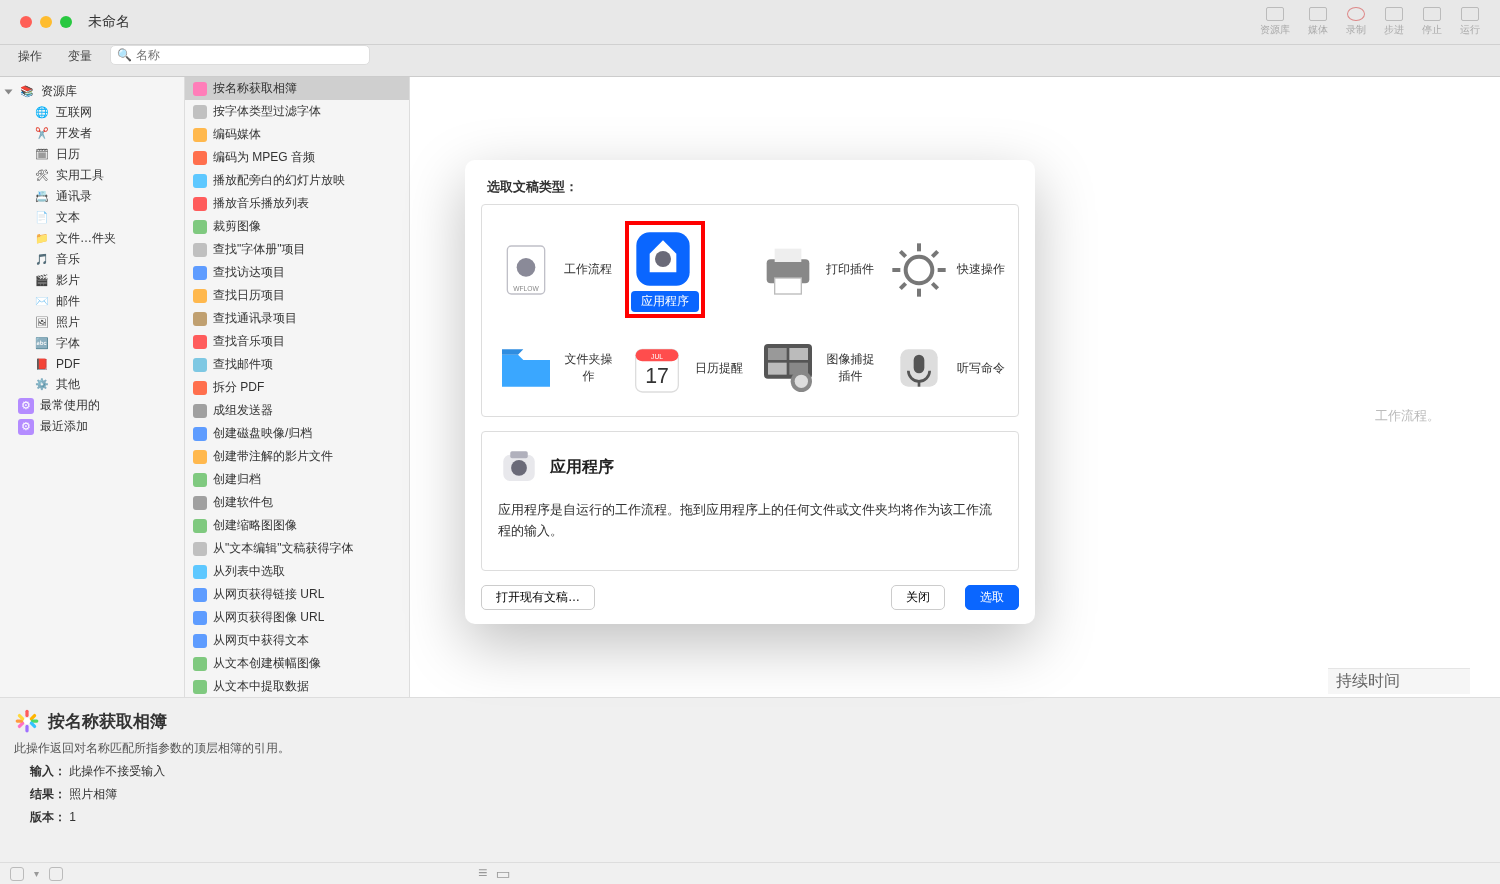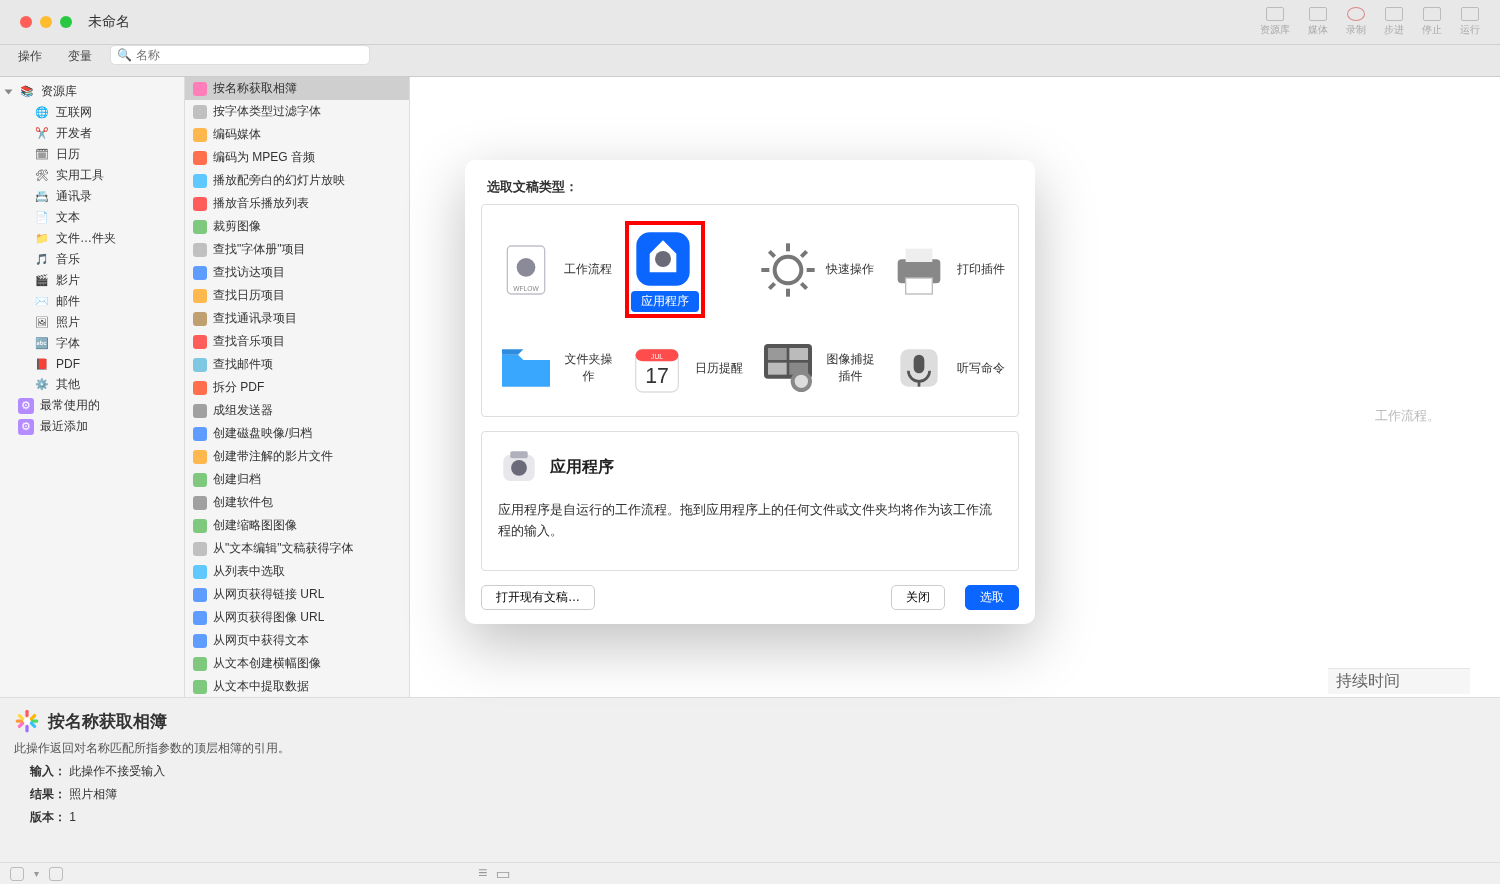--- a/index.html
+++ b/index.html
@@ -385,52 +385,52 @@
                   <circle cx="24" cy="24" r="6" fill="#6a6a78"></circle>
                 </svg>
               </div>
               <div class="type-label-pill">应用程序</div>
             </div>
           </div>
           <div class="type-cell">
             <div>
               <div class="type-icon">
                 <svg viewBox="0 0 48 48">
+                  <rect x="8" y="16" width="32" height="18" rx="3" fill="#888"></rect>
+                  <rect x="14" y="8" width="20" height="10" fill="#eee"></rect>
+                  <rect x="14" y="30" width="20" height="12" fill="#fff" stroke="#bbb"></rect>
+                </svg>
+              </div>
+            </div>
+            <div class="type-label">打印插件</div>
+          </div>
+          <div class="type-cell">
+            <div>
+              <div class="type-icon">
+                <svg viewBox="0 0 48 48">
                   <circle cx="24" cy="24" r="10" fill="none" stroke="#777" stroke-width="3"></circle>
                   <g stroke="#777" stroke-width="3">
                     <line x1="24" y1="4" x2="24" y2="10"></line>
                     <line x1="24" y1="38" x2="24" y2="44"></line>
                     <line x1="4" y1="24" x2="10" y2="24"></line>
                     <line x1="38" y1="24" x2="44" y2="24"></line>
                     <line x1="10" y1="10" x2="14" y2="14"></line>
                     <line x1="34" y1="34" x2="38" y2="38"></line>
                     <line x1="38" y1="10" x2="34" y2="14"></line>
                     <line x1="14" y1="34" x2="10" y2="38"></line>
                   </g>
                 </svg>
               </div>
             </div>
             <div class="type-label">快速操作</div>
           </div>
           <div class="type-cell">
             <div>
               <div class="type-icon">
                 <svg viewBox="0 0 48 48">
-                  <rect x="8" y="16" width="32" height="18" rx="3" fill="#888"></rect>
-                  <rect x="14" y="8" width="20" height="10" fill="#eee"></rect>
-                  <rect x="14" y="30" width="20" height="12" fill="#fff" stroke="#bbb"></rect>
-                </svg>
-              </div>
-            </div>
-            <div class="type-label">打印插件</div>
-          </div>
-          <div class="type-cell">
-            <div>
-              <div class="type-icon">
-                <svg viewBox="0 0 48 48">
                   <path d="M6 14 L18 14 L22 18 L42 18 L42 38 L6 38 Z" fill="#3aa7ff"></path>
                   <path d="M6 14 L18 14 L22 10 L6 10 Z" fill="#2f8de0"></path>
                 </svg>
               </div>
             </div>
             <div class="type-label">文件夹操作</div>
           </div>
           <div class="type-cell">
             <div>
               <div class="type-icon">

